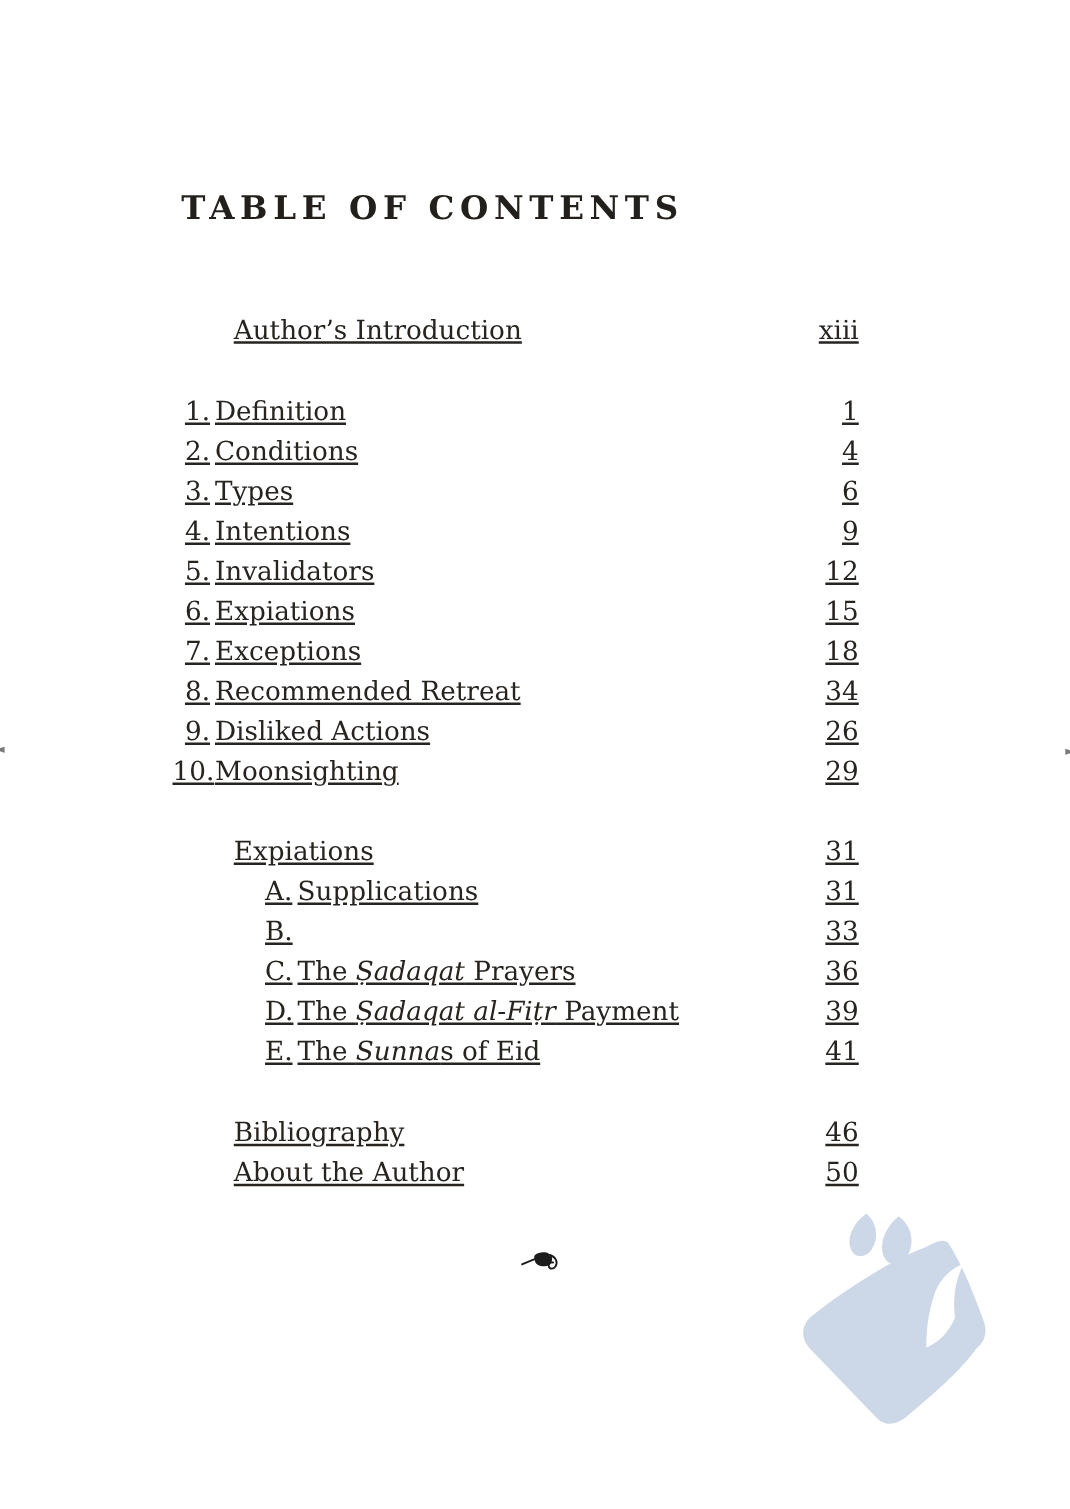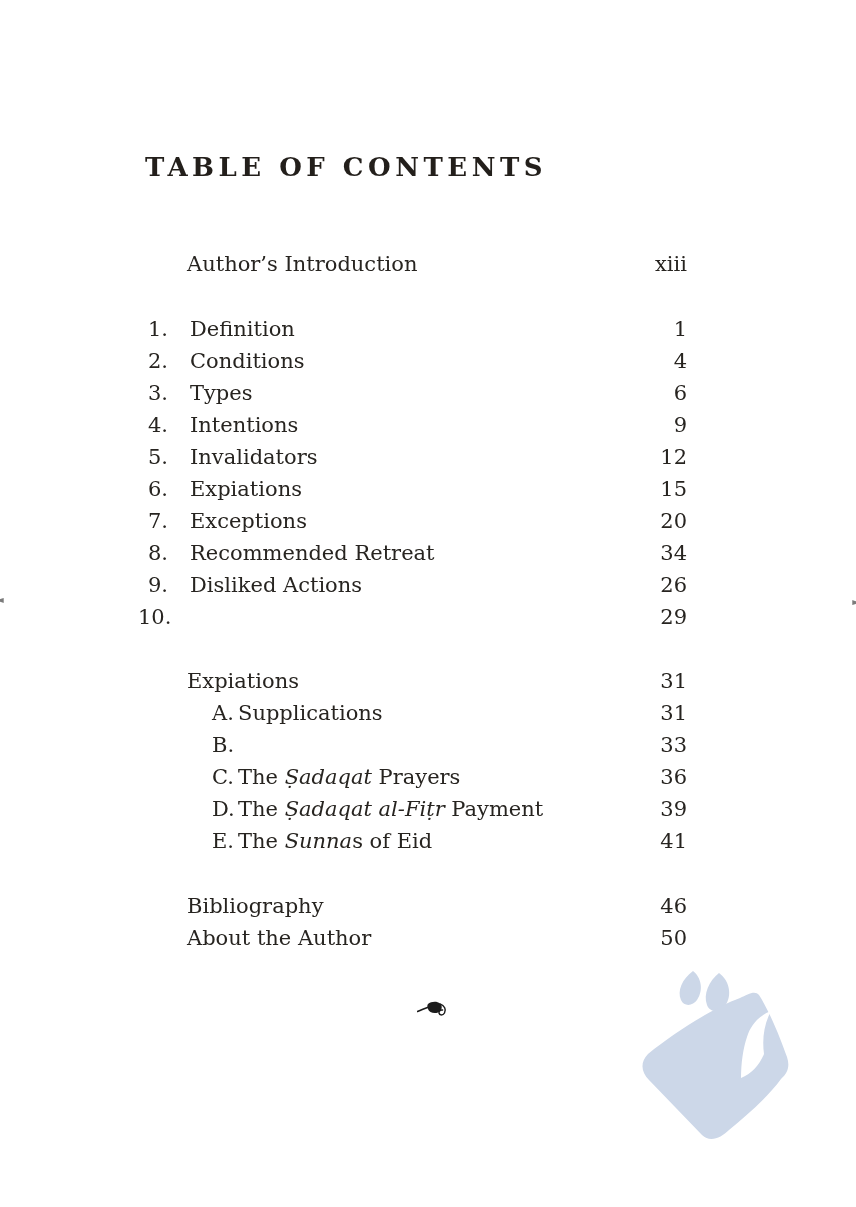--- a/index.html
+++ b/index.html
@@ -11,26 +11,27 @@
   }
   .page-title{
     position:absolute;top:152px;left:0;width:692px;
     text-align:center;
     font-size:26px;font-weight:bold;letter-spacing:4.5px;
     color:#231f1b;
   }
   .toc{
     position:absolute;left:138px;top:248px;width:549px;
     font-size:21px;
+    text-decoration:underline;
   }
   .row{display:flex;height:32px;line-height:32px;white-space:pre;}
   .spacer-lg{height:33px;}
   .spacer-md{height:32px;}
   .num{flex:none;width:30px;text-align:right;}
-  .after-num{margin-left:22px;}
+  .after-num{margin-left:4px;}
   .plain-label{margin-left:49px;}
   .letter{flex:none;margin-left:74px;width:26px;}
   .page-no{margin-left:auto;text-align:right;}
   .it{font-style:italic;}
   .ornament{position:absolute;left:417px;top:999px;}
   .watermark{position:absolute;left:630px;top:950px;pointer-events:none;}
   .edge-arrow{
     position:absolute;font-size:10px;color:#7b7b7b;line-height:10px;
     font-family:"DejaVu Sans", sans-serif;
   }
@@ -77,34 +78,35 @@
     <span class="page-no">12</span>
   </div>
   <div class="row">
     <span class="num">6.</span>
     <span class="after-num">Expiations</span>
     <span class="page-no">15</span>
   </div>
   <div class="row">
     <span class="num">7.</span>
     <span class="after-num">Exceptions</span>
-    <span class="page-no">20</span>
+    <span class="page-no">18</span>
   </div>
   <div class="row">
     <span class="num">8.</span>
     <span class="after-num">Recommended Retreat</span>
     <span class="page-no">34</span>
   </div>
   <div class="row">
     <span class="num">9.</span>
     <span class="after-num">Disliked Actions</span>
     <span class="page-no">26</span>
   </div>
   <div class="row">
     <span class="num">10.</span>
+    <span class="after-num">Moonsighting</span>
     <span class="page-no">29</span>
   </div>
 
   <div class="spacer-md"></div>
 
   <div class="row">
     <span class="plain-label">Expiations</span>
     <span class="page-no">31</span>
   </div>
 

